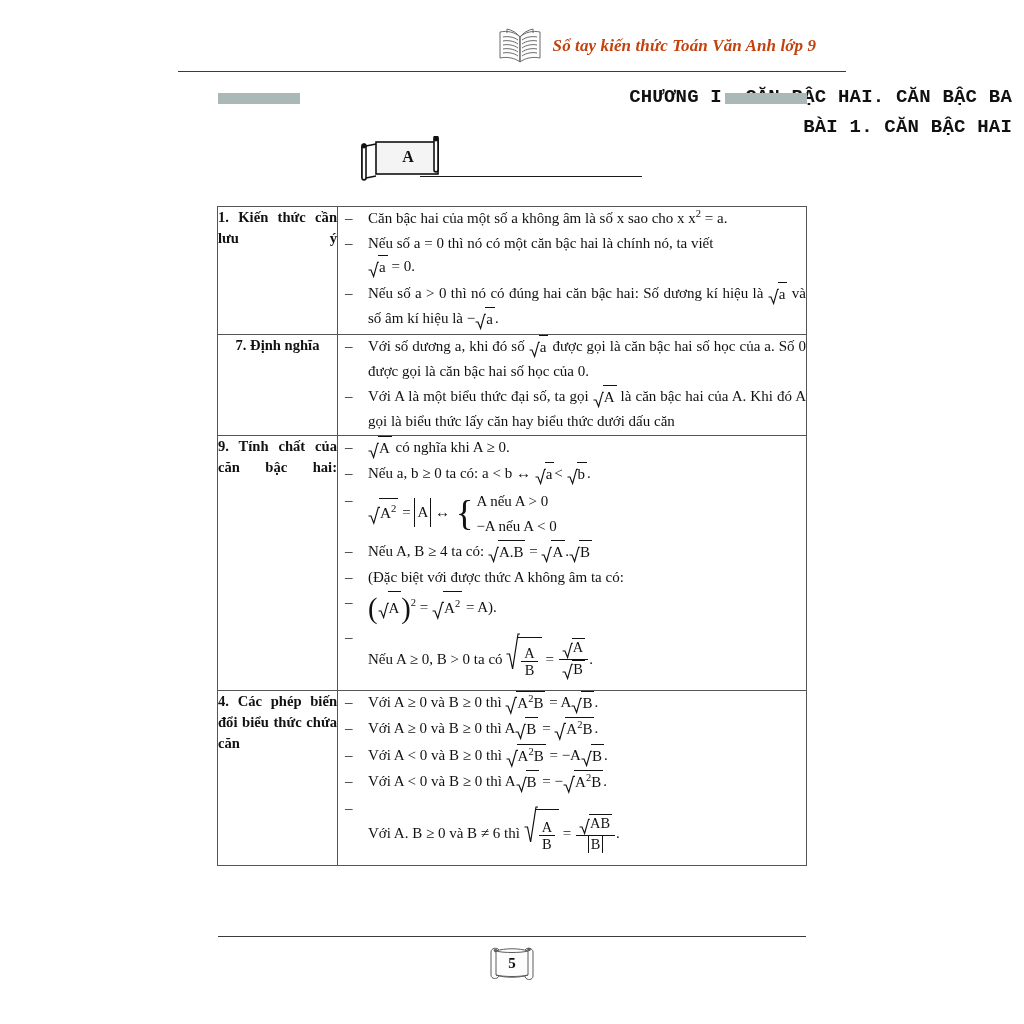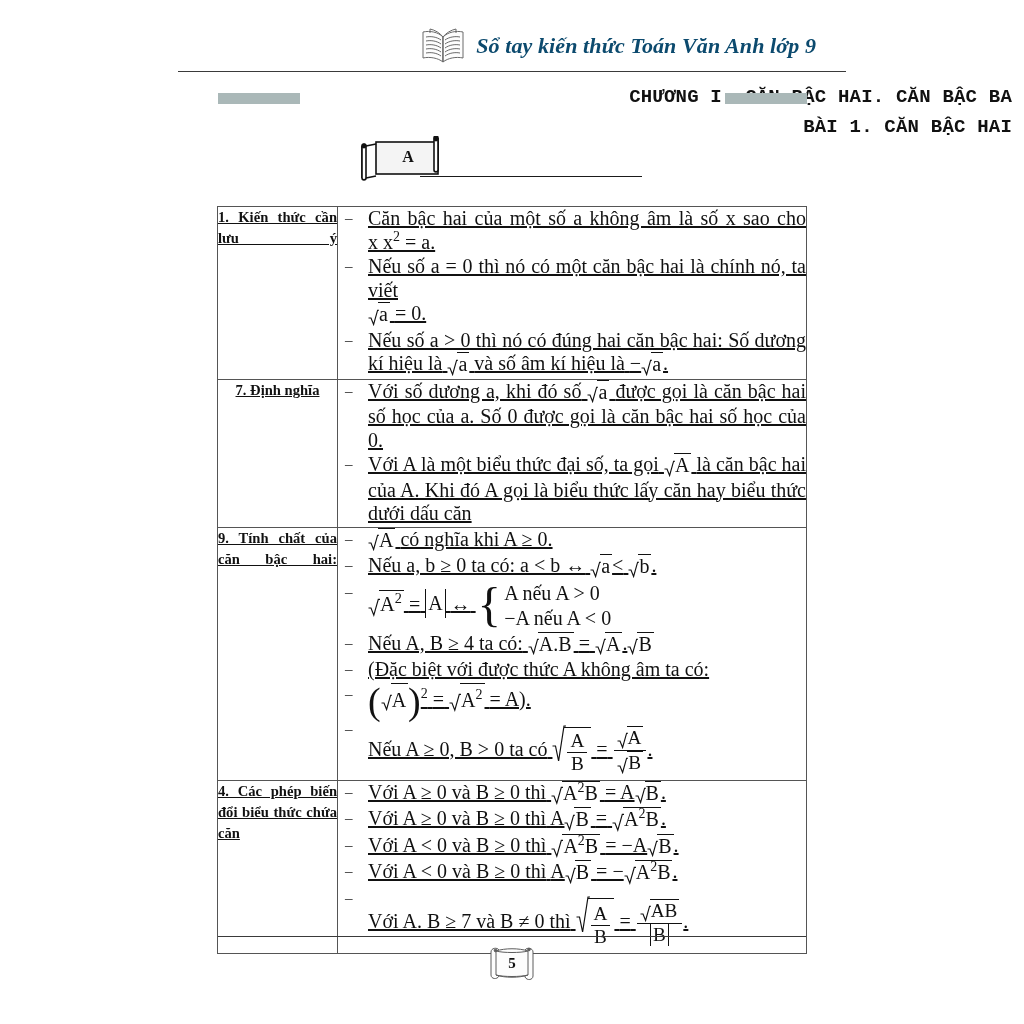--- a/index.html
+++ b/index.html
@@ -16,22 +16,22 @@
   
   .header{
     position:absolute;left:0;right:0;top:24px;height:50px;
   }
   .header-inner{
     display:flex;align-items:center;justify-content:flex-end;
     padding-right:208px;gap:8px;height:44px;
   }
   .book-icon{display:block;width:50px;height:38px;flex:0 0 auto;}
   .header-title{
-    font-weight:bold;font-style:italic;font-size:22px;
-    letter-spacing:.1px;white-space:nowrap;color:#0c4a6e;
+    font-weight:bold;font-style:italic;font-size:17px;
+    letter-spacing:.1px;white-space:nowrap;color:#c2410c;
   }
   .header-rule{
     position:absolute;left:178px;right:178px;top:47px;
     border-top:1.6px solid #3a3a3a;
   }
 
   
   .chapter-block{position:absolute;left:0;right:12px;top:84px;text-align:right;font-family:Liberation Mono, monospace;}
   .chapter-line{position:relative;height:26px;}
   .chapter-title{
@@ -64,21 +64,20 @@
   .banner-underline{
     position:absolute;left:62px;top:40px;width:222px;
     border-top:1.6px solid #1a1a1a;
   }
 
   
   .theory-table{
     position:absolute;left:217px;top:206px;width:590px;
     border-collapse:collapse;
     table-layout:fixed;
-    text-decoration:underline;
   }
   .theory-table td{
     border:1.1px solid #555;
     vertical-align:top;
     padding:0;
   }
   .col-label{width:120px;}
   .label-cell{
     vertical-align:middle;
     padding:8px 10px 8px 11px;
@@ -87,21 +86,21 @@
     font-weight:bold;font-size:14.6px;line-height:21px;
     text-align:justify;text-align-last:justify;
     hyphens:none;
   }
   .content-cell{padding:7px 9px 8px 5px;}
 
   ul.items{list-style:none;margin:0;padding:0;}
   ul.items > li{
     position:relative;
     padding-left:30px;
-    font-size:20px;line-height:23.5px;
+    font-size:15px;line-height:23.5px;
     margin:0 0 1px 0;
     text-align:justify;
   }
   ul.items > li::before{
     content:"–";
     position:absolute;left:7px;top:0;
     font-size:15px;line-height:23.5px;
   }
   li.tight{margin-bottom:0;}
   li.loose{margin-bottom:6px;}
@@ -493,21 +492,21 @@
                   </svg><span class="sqrt-body">B</span>
               </span>
               <span class="m">= −</span><span class="sqrt m">
                 <svg class="rad-svg" width="12" height="19" viewBox="0 0 12 19">
                     <path d="M0.5 10 L3 10 L5.8 17.2 L10.3 1.4 L12 1.4" fill="none" stroke="#111" stroke-width="1.15"></path>
                   </svg><span class="sqrt-body"><span>A</span><sup class="exp">2</sup><span>B</span></span>
               </span><span>.</span>
             </li>
 
             <li style="line-height:48px;padding-top:8px;">
-              <span>Với A. B ≥ 7 và B ≠ 0 thì</span>
+              <span>Với A. B ≥ 0 và B ≠ 6 thì</span>
               <span class="sqrt-tall m">
                 <span class="rad-tall">
                   <svg width="14" height="40" viewBox="0 0 14 40">
                       <path d="M0.5 22 L3.5 22 L6.6 37 L12 2 L14 2" fill="none" stroke="#111" stroke-width="1.2"></path>
                     </svg>
                 </span><span class="tallbody">
                   <span class="frac">
                     <span class="num">A</span>
                     <span class="den">B</span>
                   </span>

